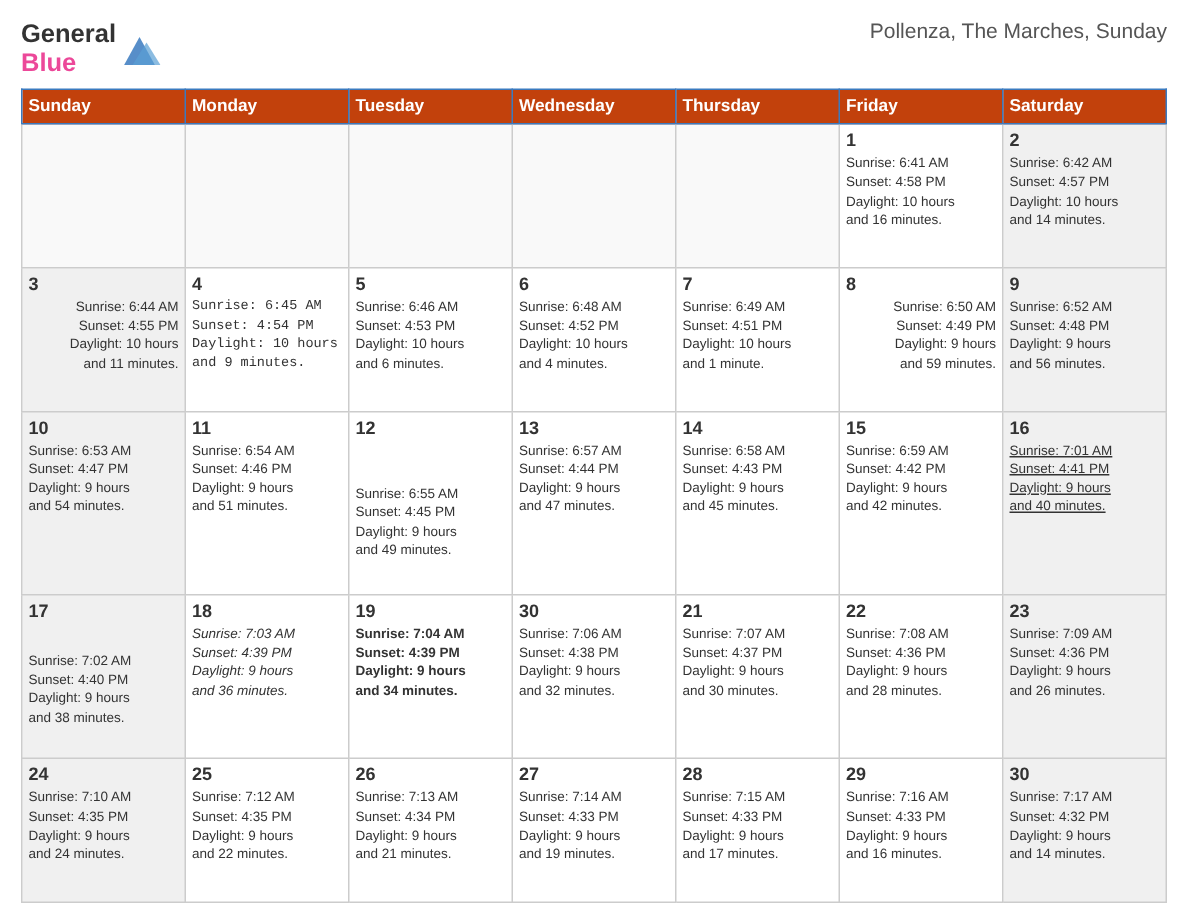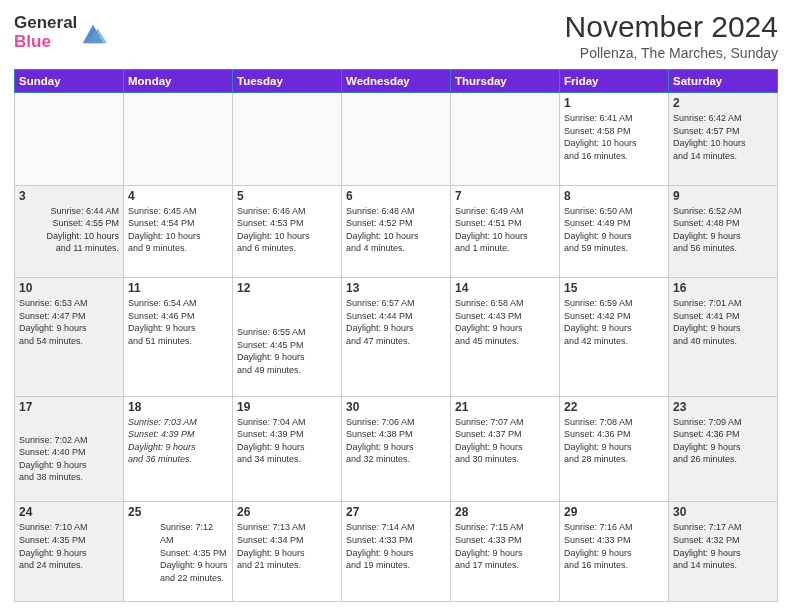--- a/index.html
+++ b/index.html
@@ -63,21 +63,21 @@
       margin-top: 2px;
     }
     .calendar {
       flex: 1;
       border: 1px solid #ccc;
       border-collapse: collapse;
       width: 100%;
       table-layout: fixed;
     }
     .calendar th {
-      background: #6d28d9;
+      background: #c2410c;
       color: #fff;
       font-size: 11.5px;
       font-weight: bold;
       padding: 5px 4px;
       text-align: left;
       border: 1px solid #3a7abf;
     }
     .calendar td {
       vertical-align: top;
       border: 1px solid #ccc;
@@ -120,21 +120,20 @@
       <div class="logo-text">
         <span class="logo-general">General</span>
         <span class="logo-blue">Blue</span>
       </div>
       <svg class="logo-icon" viewBox="0 0 30 30" xmlns="http://www.w3.org/2000/svg">
         <polygon points="4,26 15,6 26,26" fill="#3a7abf" opacity="0.85"></polygon>
         <polygon points="10,26 20,10 30,26" fill="#5a9fd4" opacity="0.7"></polygon>
       </svg>
     </div>
     <div class="title-section">
-      <div class="month-title">November 2024</div>
       <div class="location">Pollenza, The Marches, Sunday</div>
     </div>
   </div>
 
   <table class="calendar">
     <thead>
       <tr>
         <th>Sunday</th>
         <th>Monday</th>
         <th>Tuesday</th>
@@ -169,21 +168,21 @@
         <tr>
           <td class="weekend">
             <span class="day-num">3</span>
             <div class="day-info" style="white-space: pre-line; text-align: right;">Sunrise: 6:44 AM
 Sunset: 4:55 PM
 Daylight: 10 hours
 and 11 minutes.</div>
           </td>
           <td class="weekday">
             <span class="day-num">4</span>
-            <div class="day-info" style="white-space: pre-line;">Sunrise: 6:45 AM
+            <div class="day-info" style="white-space: pre-line; font-family: Liberation Mono, monospace;">Sunrise: 6:45 AM
 Sunset: 4:54 PM
 Daylight: 10 hours
 and 9 minutes.</div>
           </td>
           <td class="weekday">
             <span class="day-num">5</span>
             <div class="day-info" style="white-space: pre-line;">Sunrise: 6:46 AM
 Sunset: 4:53 PM
 Daylight: 10 hours
 and 6 minutes.</div>
@@ -197,21 +196,21 @@
           </td>
           <td class="weekday">
             <span class="day-num">7</span>
             <div class="day-info" style="white-space: pre-line;">Sunrise: 6:49 AM
 Sunset: 4:51 PM
 Daylight: 10 hours
 and 1 minute.</div>
           </td>
           <td class="weekday">
             <span class="day-num">8</span>
-            <div class="day-info" style="white-space: pre-line;">Sunrise: 6:50 AM
+            <div class="day-info" style="white-space: pre-line; text-align: right;">Sunrise: 6:50 AM
 Sunset: 4:49 PM
 Daylight: 9 hours
 and 59 minutes.</div>
           </td>
           <td class="weekend">
             <span class="day-num">9</span>
             <div class="day-info" style="white-space: pre-line;">Sunrise: 6:52 AM
 Sunset: 4:48 PM
 Daylight: 9 hours
 and 56 minutes.</div>
@@ -255,21 +254,21 @@
           </td>
           <td class="weekday">
             <span class="day-num">15</span>
             <div class="day-info" style="white-space: pre-line;">Sunrise: 6:59 AM
 Sunset: 4:42 PM
 Daylight: 9 hours
 and 42 minutes.</div>
           </td>
           <td class="weekend">
             <span class="day-num">16</span>
-            <div class="day-info" style="white-space: pre-line;">Sunrise: 7:01 AM
+            <div class="day-info" style="white-space: pre-line; text-decoration: underline;">Sunrise: 7:01 AM
 Sunset: 4:41 PM
 Daylight: 9 hours
 and 40 minutes.</div>
           </td>
         </tr>
         <tr>
           <td class="weekend">
             <span class="day-num">17</span>
             <div class="day-info" style="white-space: pre-line; margin-top: 20px;">Sunrise: 7:02 AM
 Sunset: 4:40 PM
@@ -278,21 +277,21 @@
           </td>
           <td class="weekday">
             <span class="day-num">18</span>
             <div class="day-info" style="white-space: pre-line; font-style: italic;">Sunrise: 7:03 AM
 Sunset: 4:39 PM
 Daylight: 9 hours
 and 36 minutes.</div>
           </td>
           <td class="weekday">
             <span class="day-num">19</span>
-            <div class="day-info" style="white-space: pre-line;">Sunrise: 7:04 AM
+            <div class="day-info" style="white-space: pre-line; font-weight: bold;">Sunrise: 7:04 AM
 Sunset: 4:39 PM
 Daylight: 9 hours
 and 34 minutes.</div>
           </td>
           <td class="weekday">
             <span class="day-num">30</span>
             <div class="day-info" style="white-space: pre-line;">Sunrise: 7:06 AM
 Sunset: 4:38 PM
 Daylight: 9 hours
 and 32 minutes.</div>
@@ -322,21 +321,21 @@
         <tr>
           <td class="weekend">
             <span class="day-num">24</span>
             <div class="day-info" style="white-space: pre-line;">Sunrise: 7:10 AM
 Sunset: 4:35 PM
 Daylight: 9 hours
 and 24 minutes.</div>
           </td>
           <td class="weekday">
             <span class="day-num">25</span>
-            <div class="day-info" style="white-space: pre-line; margin-left: 32px;">Sunrise: 7:12 AM
+            <div class="day-info" style="white-space: pre-line;">Sunrise: 7:12 AM
 Sunset: 4:35 PM
 Daylight: 9 hours
 and 22 minutes.</div>
           </td>
           <td class="weekday">
             <span class="day-num">26</span>
             <div class="day-info" style="white-space: pre-line;">Sunrise: 7:13 AM
 Sunset: 4:34 PM
 Daylight: 9 hours
 and 21 minutes.</div>

